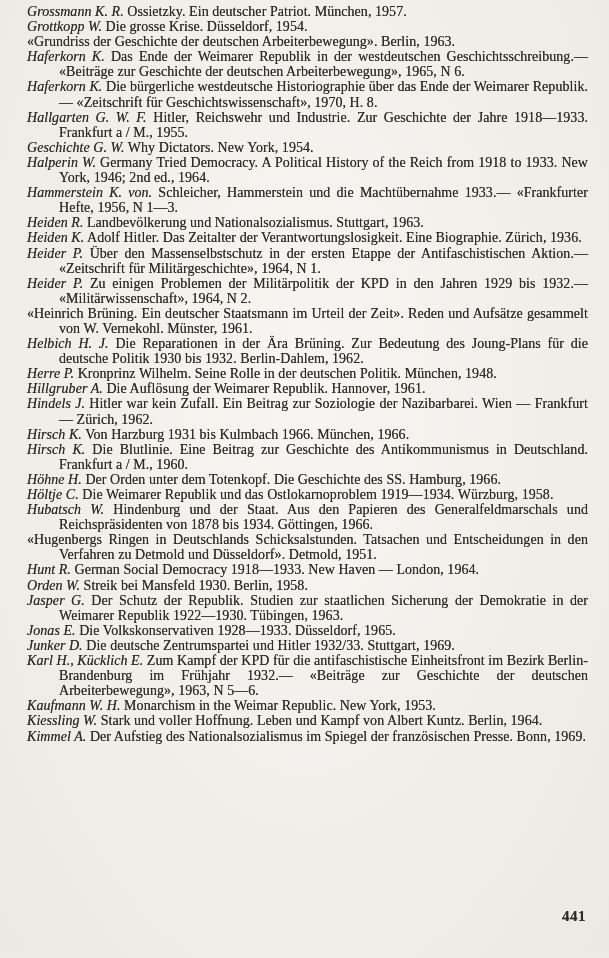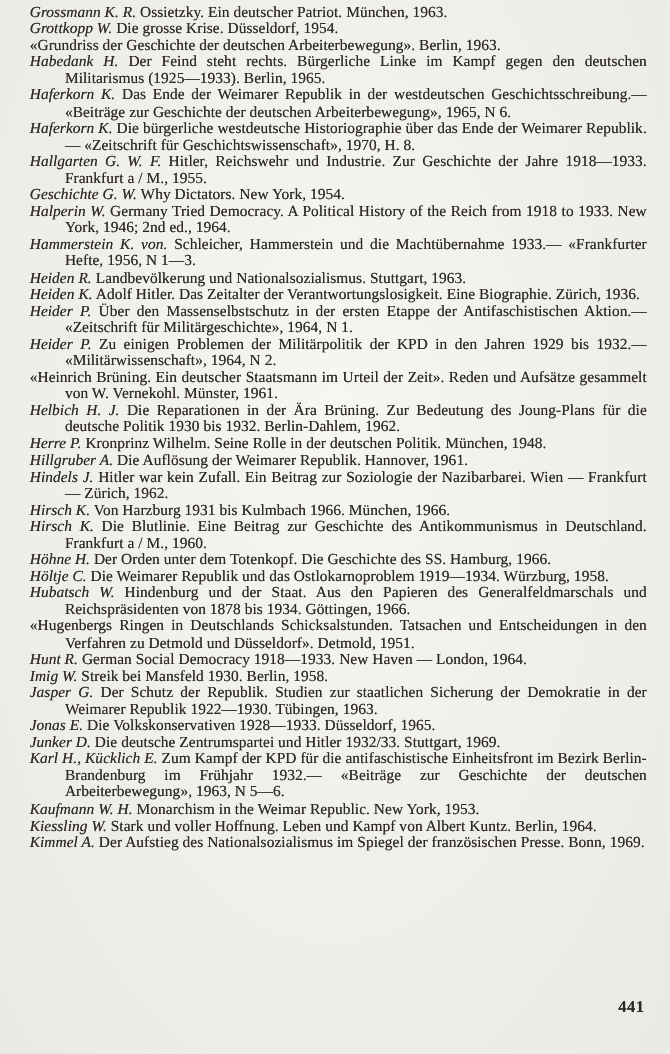--- a/index.html
+++ b/index.html
@@ -50,27 +50,26 @@
     font-weight: bold;
     letter-spacing: 0.5px;
     text-shadow: 0 0 0.45px rgba(46,43,38,0.75);
   }
 </style>
 </head>
 <body style="background: rgb(243, 241, 235); color: rgb(46, 43, 38);">
 
 <div class="page">
   <div class="bibliography">
-  <p class="entry"><span class="author">Grossmann K. R.</span> <span class="title">Ossietzky. Ein deutscher Patriot. München, 1963.</span></p>
+  <p class="entry"><span class="author">Grossmann K. R.</span> <span class="title">Ossietzky. Ein deutscher Patriot. München, 1957.</span></p>
 
   <p class="entry"><span class="author">Grottkopp W.</span> <span class="title">Die grosse Krise. Düsseldorf, 1954.</span></p>
 
   <p class="entry"><span class="author"></span> <span class="title">«Grundriss der Geschichte der deutschen Arbeiterbewegung». Berlin, 1963.</span></p>
 
-  <p class="entry"><span class="author">Habedank H.</span> <span class="title">Der Feind steht rechts. Bürgerliche Linke im Kampf gegen den deutschen Militarismus (1925—1933). Berlin, 1965.</span></p>
 
   <p class="entry"><span class="author">Haferkorn K.</span> <span class="title">Das Ende der Weimarer Republik in der westdeutschen Geschichtsschreibung.— «Beiträge zur Geschichte der deutschen Arbeiterbewegung», 1965, N 6.</span></p>
 
   <p class="entry"><span class="author">Haferkorn K.</span> <span class="title">Die bürgerliche westdeutsche Historiographie über das Ende der Weimarer Republik.— «Zeitschrift für Geschichtswissenschaft», 1970, H. 8.</span></p>
 
   <p class="entry"><span class="author">Hallgarten G. W. F.</span> <span class="title">Hitler, Reichswehr und Industrie. Zur Geschichte der Jahre 1918—1933. Frankfurt a / M., 1955.</span></p>
 
   <p class="entry"><span class="author">Geschichte G. W.</span> <span class="title">Why Dictators. New York, 1954.</span></p>
 
   <p class="entry"><span class="author">Halperin W.</span> <span class="title">Germany Tried Democracy. A Political History of the Reich from 1918 to 1933. New York, 1946; 2nd ed., 1964.</span></p>
@@ -103,21 +102,21 @@
   <p class="entry"><span class="author">Höhne H.</span> <span class="title">Der Orden unter dem Totenkopf. Die Geschichte des SS. Hamburg, 1966.</span></p>
 
   <p class="entry"><span class="author">Höltje C.</span> <span class="title">Die Weimarer Republik und das Ostlokarnoproblem 1919—1934. Würzburg, 1958.</span></p>
 
   <p class="entry"><span class="author">Hubatsch W.</span> <span class="title">Hindenburg und der Staat. Aus den Papieren des Generalfeldmarschals und Reichspräsidenten von 1878 bis 1934. Göttingen, 1966.</span></p>
 
   <p class="entry"><span class="author"></span> <span class="title">«Hugenbergs Ringen in Deutschlands Schicksalstunden. Tatsachen und Entscheidungen in den Verfahren zu Detmold und Düsseldorf». Detmold, 1951.</span></p>
 
   <p class="entry"><span class="author">Hunt R.</span> <span class="title">German Social Democracy 1918—1933. New Haven — London, 1964.</span></p>
 
-  <p class="entry"><span class="author">Imig W.</span> <span class="title">Streik bei Mansfeld 1930. Berlin, 1958.</span></p>
+  <p class="entry"><span class="author">Orden W.</span> <span class="title">Streik bei Mansfeld 1930. Berlin, 1958.</span></p>
 
   <p class="entry"><span class="author">Jasper G.</span> <span class="title">Der Schutz der Republik. Studien zur staatlichen Sicherung der Demokratie in der Weimarer Republik 1922—1930. Tübingen, 1963.</span></p>
 
   <p class="entry"><span class="author">Jonas E.</span> <span class="title">Die Volkskonservativen 1928—1933. Düsseldorf, 1965.</span></p>
 
   <p class="entry"><span class="author">Junker D.</span> <span class="title">Die deutsche Zentrumspartei und Hitler 1932/33. Stuttgart, 1969.</span></p>
 
   <p class="entry"><span class="author">Karl H., Kücklich E.</span> <span class="title">Zum Kampf der KPD für die antifaschistische Einheitsfront im Bezirk Berlin-Brandenburg im Frühjahr 1932.— «Beiträge zur Geschichte der deutschen Arbeiterbewegung», 1963, N 5—6.</span></p>
 
   <p class="entry"><span class="author">Kaufmann W. H.</span> <span class="title">Monarchism in the Weimar Republic. New York, 1953.</span></p>

